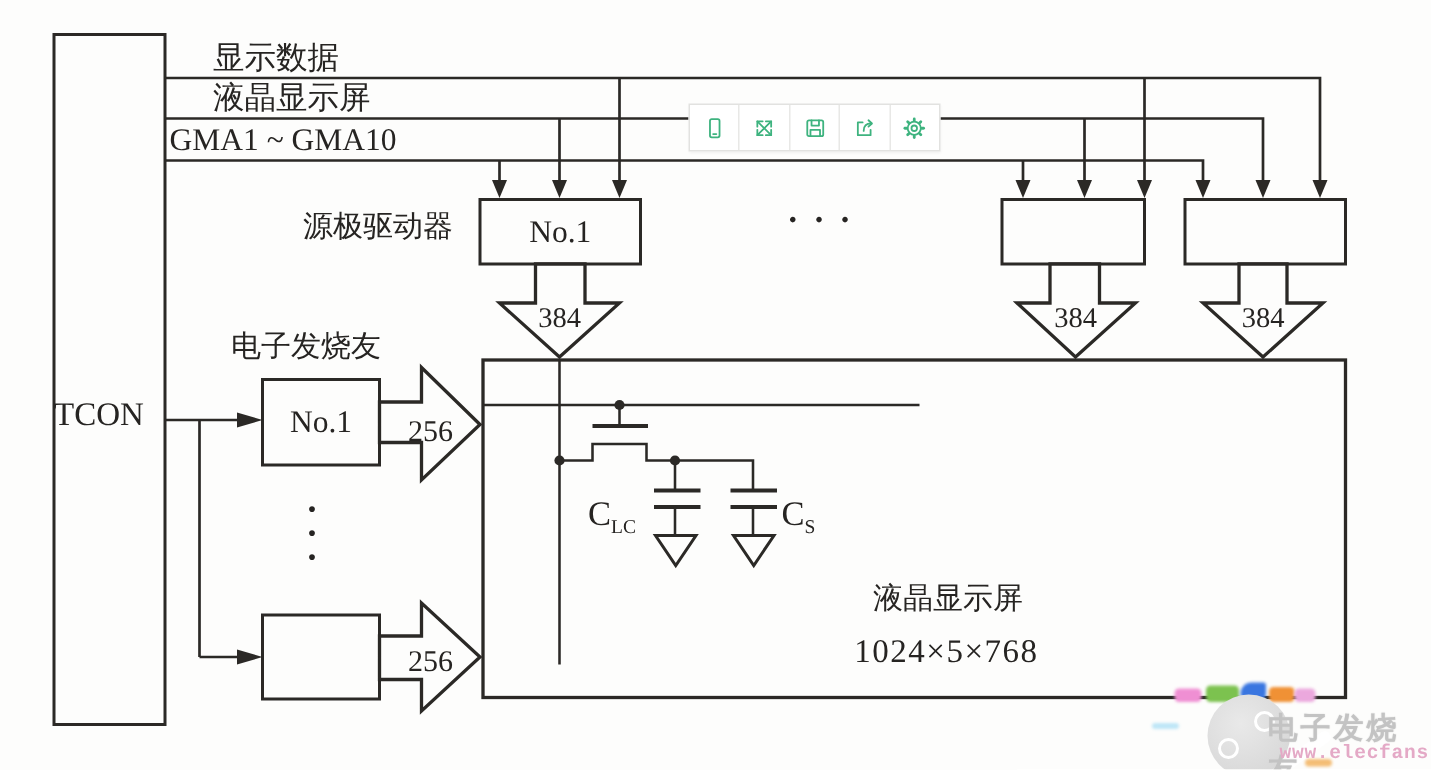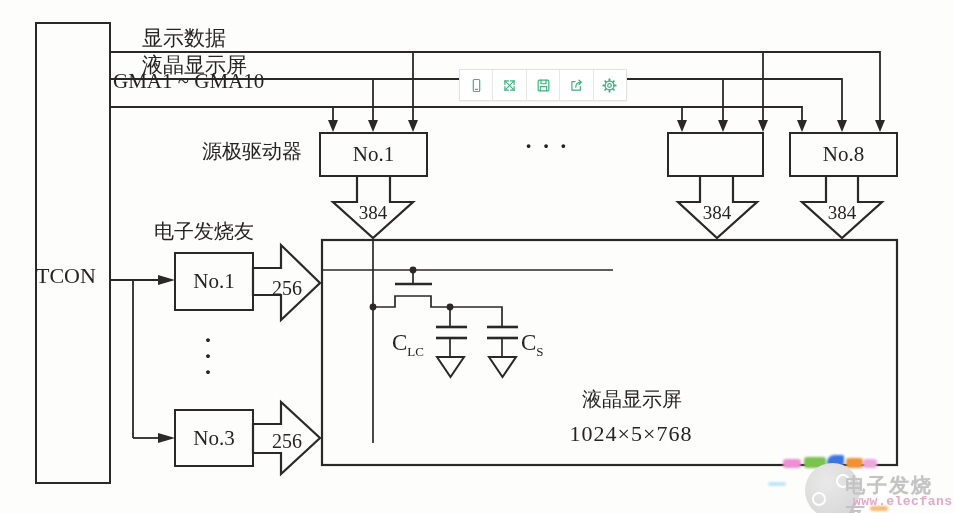--- a/index.html
+++ b/index.html
@@ -117,34 +117,32 @@
       <polygon points="700,176 700,202 678,202 717,238 757,202 733,202 733,176"></polygon>
       <polygon points="826,176 826,202 802,202 842,238 882,202 858,202 858,176"></polygon>
 
       <polygon points="253,268 281,268 281,245 320,283 281,320 281,295 253,295"></polygon>
       <polygon points="253,424 281,424 281,402 320,438 281,474 281,453 253,453"></polygon>
     </g>
   </svg>
 
   <div class="lbl" style="left:142px;top:26px;font-size:21px;z-index:2">显示数据</div>
   <div class="lbl" style="left:142px;top:53px;font-size:21px;z-index:2">液晶显示屏</div>
-  <div class="lbl" style="left:113px;top:69px;font-size:21px;z-index:2">GMA1 ~ GMA10</div>
+  <div class="lbl" style="left:113px;top:81px;font-size:21px;z-index:2">GMA1 ~ GMA10</div>
 
   <div class="lbl" style="left:202px;top:140px;font-size:20px;z-index:2">源极驱动器</div>
   <div class="lbl ctr" style="left:320px;top:133px;width:107px;height:43px;line-height:43px;font-size:21px;z-index:2">No.1</div>
-  <div class="lbl ctr" style="left:790px;top:133px;width:107px;height:43px;line-height:43px;font-size:21px;z-index:2">No.8</div>
   <div class="lbl ctr" style="left:516px;top:134px;width:62px;font-size:23px;font-weight:bold;letter-spacing:2px;z-index:2">· · ·</div>
 
   <div class="lbl ctr" style="left:343px;top:202px;width:60px;font-size:19px;z-index:2">384</div>
   <div class="lbl ctr" style="left:687px;top:202px;width:60px;font-size:19px;z-index:2">384</div>
   <div class="lbl ctr" style="left:812px;top:202px;width:60px;font-size:19px;z-index:2">384</div>
 
   <div class="lbl" style="left:154px;top:220px;font-size:20px;z-index:2">电子发烧友</div>
   <div class="lbl ctr" style="left:175px;top:253px;width:78px;height:57px;line-height:57px;font-size:21px;z-index:2">No.1</div>
-  <div class="lbl ctr" style="left:175px;top:410px;width:78px;height:56px;line-height:56px;font-size:21px;z-index:2">No.3</div>
   <div class="lbl ctr" style="left:185px;top:332px;width:46px;font-size:24px;font-weight:bold;line-height:16px;white-space:pre-line;z-index:2">·
 ·
 ·</div>
 
   <div class="lbl ctr" style="left:262px;top:277px;width:50px;font-size:20px;z-index:2">256</div>
   <div class="lbl ctr" style="left:262px;top:430px;width:50px;font-size:20px;z-index:2">256</div>
 
   <div class="lbl ctr" style="left:36px;top:263px;width:52px;font-size:22px;z-index:2">TCON</div>
 
   <div class="lbl" style="left:392px;top:330px;font-size:23px;z-index:2">

